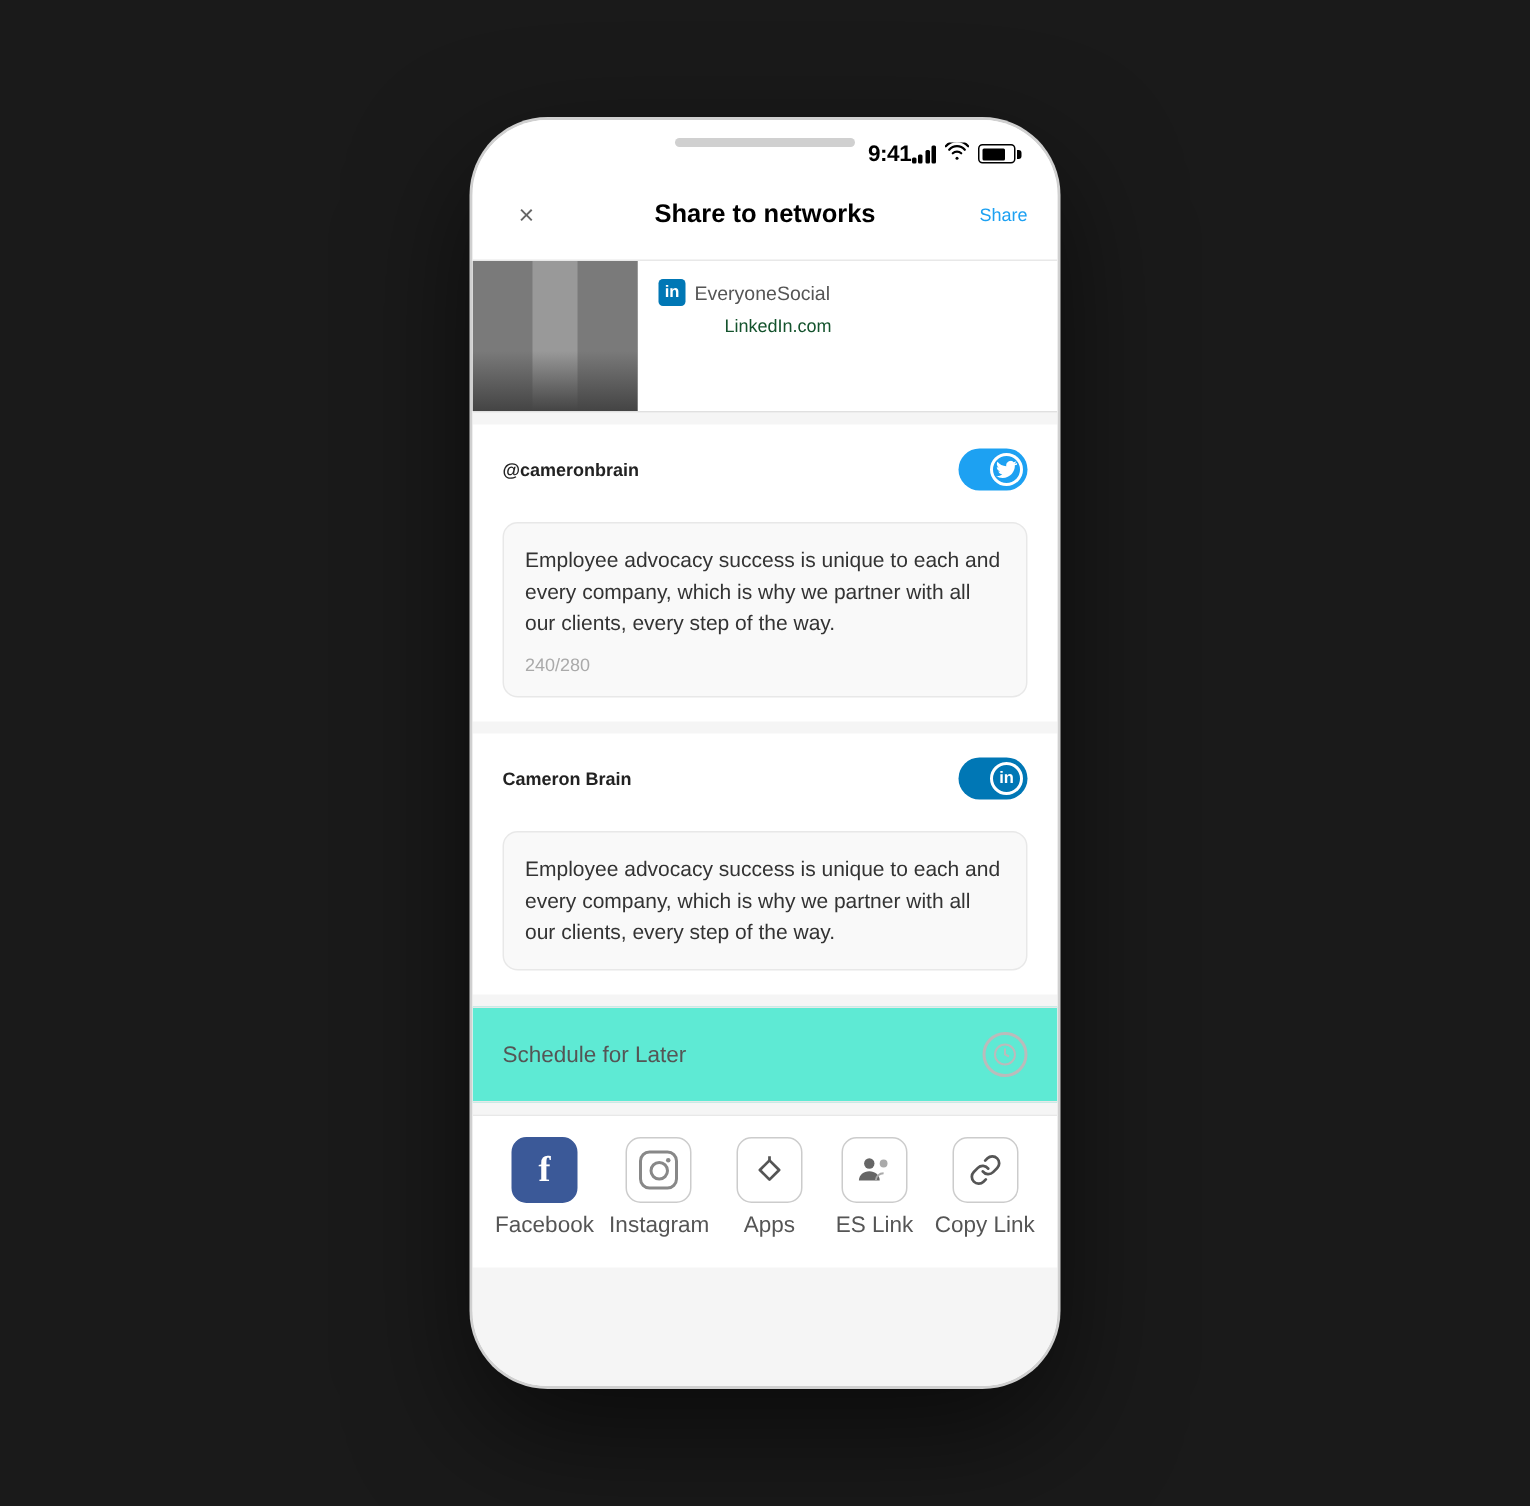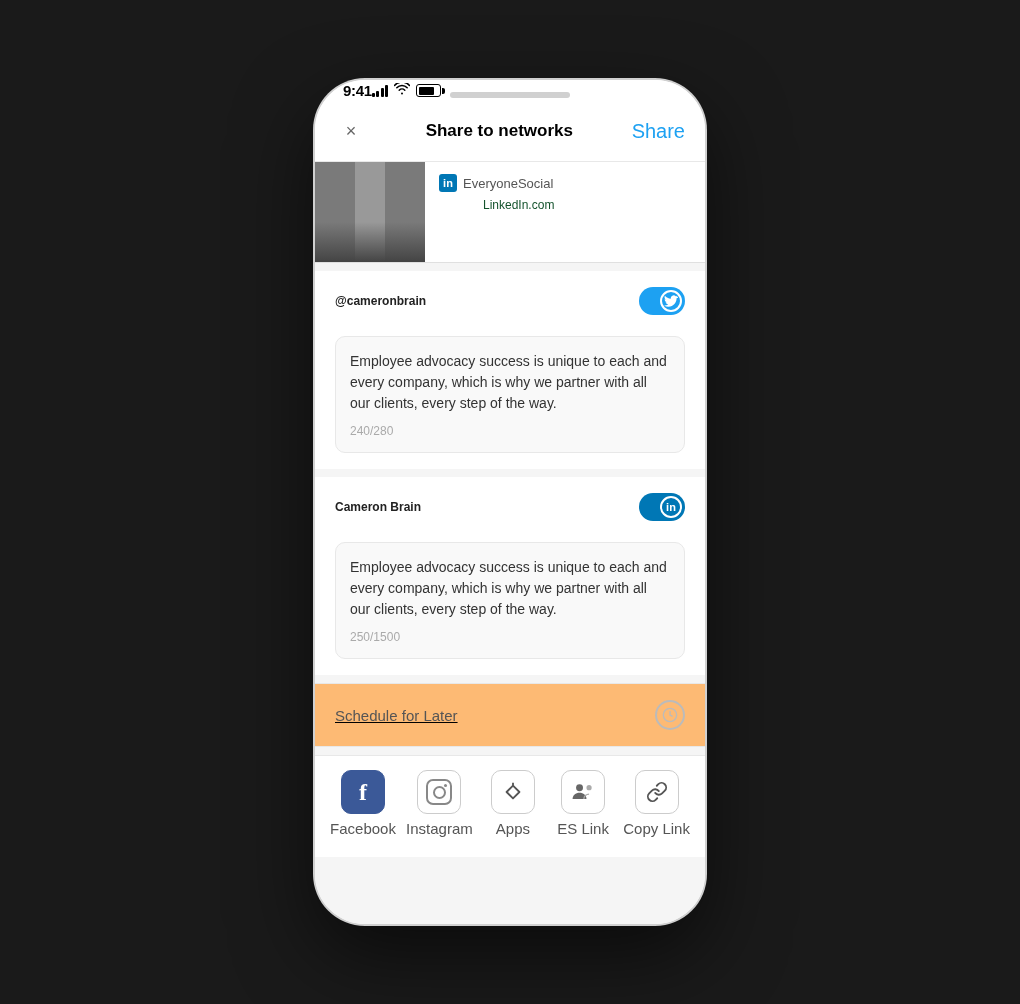--- a/index.html
+++ b/index.html
@@ -17,23 +17,23 @@
       background: #ffffff;
       border-radius: 50px;
       box-shadow: 0 0 0 2px #d0d0d0, 0 30px 80px rgba(0,0,0,0.6);
       overflow: hidden;
       position: relative;
       display: flex;
       flex-direction: column;
     }
     .status-bar {
       display: flex;
-      justify-content: flex-start;
-      align-items: center;
-      padding: 2px 28px 8px;
+      justify-content: flex-end;
+      align-items: center;
+      padding: 14px 28px 8px;
       background: #fff;
     }
     .status-time {
       font-size: 15px;
       font-weight: 600;
       color: #000;
       letter-spacing: -0.3px;
     }
     .status-icons {
       display: flex;
@@ -113,21 +113,21 @@
       display: flex;
       align-items: center;
       justify-content: center;
     }
     .nav-title {
       font-size: 17px;
       font-weight: 600;
       color: #000;
     }
     .nav-share {
-      font-size: 20px;
+      font-size: 12px;
       font-weight: 500;
       color: #1da1f2;
       cursor: pointer;
     }
     .content {
       flex: 1;
       overflow-y: auto;
       background: #f5f5f5;
     }
     .link-preview {
@@ -280,29 +280,28 @@
       font-size: 14px;
       color: #333;
       line-height: 1.5;
     }
     .char-count {
       font-size: 12px;
       color: #aaa;
       margin-top: 10px;
     }
     .schedule-section {
-      background: #fdba74;
+      background: #5eead4;
       margin-top: 8px;
       padding: 16px 20px;
       display: flex;
       align-items: center;
       justify-content: space-between;
       border-top: 1px solid #e8e8e8;
       border-bottom: 1px solid #e8e8e8;
-      text-decoration: underline;
     }
     .schedule-label {
       font-size: 15px;
       color: #555;
     }
     .schedule-icon {
       width: 30px;
       height: 30px;
       border-radius: 50%;
       border: 2px solid #bbb;
@@ -475,21 +474,20 @@
         <div class="toggle-container">
           <div class="toggle-track linkedin">
             <div class="toggle-thumb linkedin">
               <span class="linkedin-in">in</span>
             </div>
           </div>
         </div>
       </div>
       <div class="text-area-box">
         <div class="text-content">Employee advocacy success is unique to each and every company, which is why we partner with all our clients, every step of the way.</div>
-        <div class="char-count">250/1500</div>
       </div>
     </div>
 
     <div class="schedule-section">
       <span class="schedule-label">Schedule for Later</span>
       <div class="schedule-icon">
         <svg width="16" height="16" viewBox="0 0 24 24" fill="none" stroke="#bbb" stroke-width="2">
           <circle cx="12" cy="12" r="10"></circle>
           <polyline points="12 6 12 12 16 14"></polyline>
         </svg>

